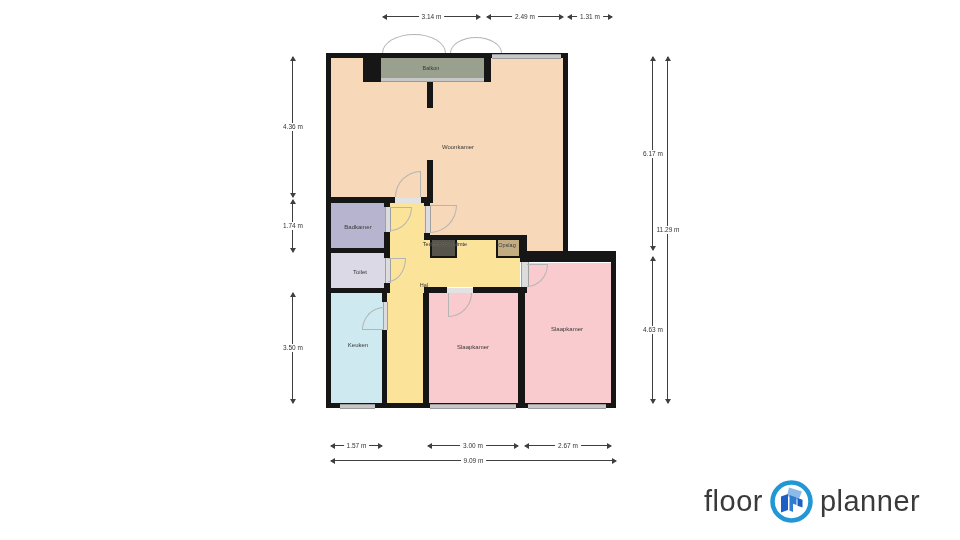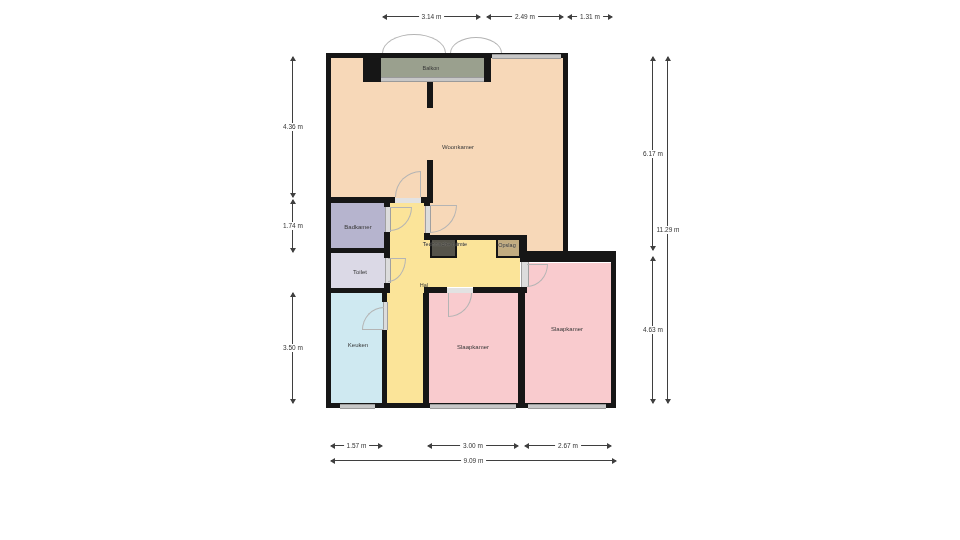--- a/index.html
+++ b/index.html
@@ -189,14 +189,25 @@
     <i class="ah al"></i>
       <i class="ah ar"></i>
       <span class="dlbl">2.67 m</span>
   </div>
   <div class="dimh" style="left:331px;top:460px;width:285px;">
     <i class="ah al"></i>
       <i class="ah ar"></i>
       <span class="dlbl">9.09 m</span>
   </div>
 
+  <div id="logo">
+    <span class="word">floor</span>
+    <svg width="45" height="45" viewBox="0 0 45 45">
+      <circle cx="22.5" cy="22.5" r="19" fill="#ffffff" stroke="#2198d5" stroke-width="4.5"></circle>
+      <polygon points="20,8.5 33,12.5 29.5,21 18,17" fill="#8cbae9"></polygon>
+      <polygon points="12,17.5 19,15 19,31 12,33.5" fill="#1d5fc4"></polygon>
+      <polygon points="20.5,16 27.5,18.5 27.5,26 24,24.7 24,33 20.5,31.4" fill="#2f7dd1"></polygon>
+      <polygon points="28.5,19 33.5,20.8 33.5,28.5 28.5,26.7" fill="#1d5fc4"></polygon>
+    </svg>
+    <span class="word">planner</span>
+  </div>
 
 </div>
 
 </body></html>

